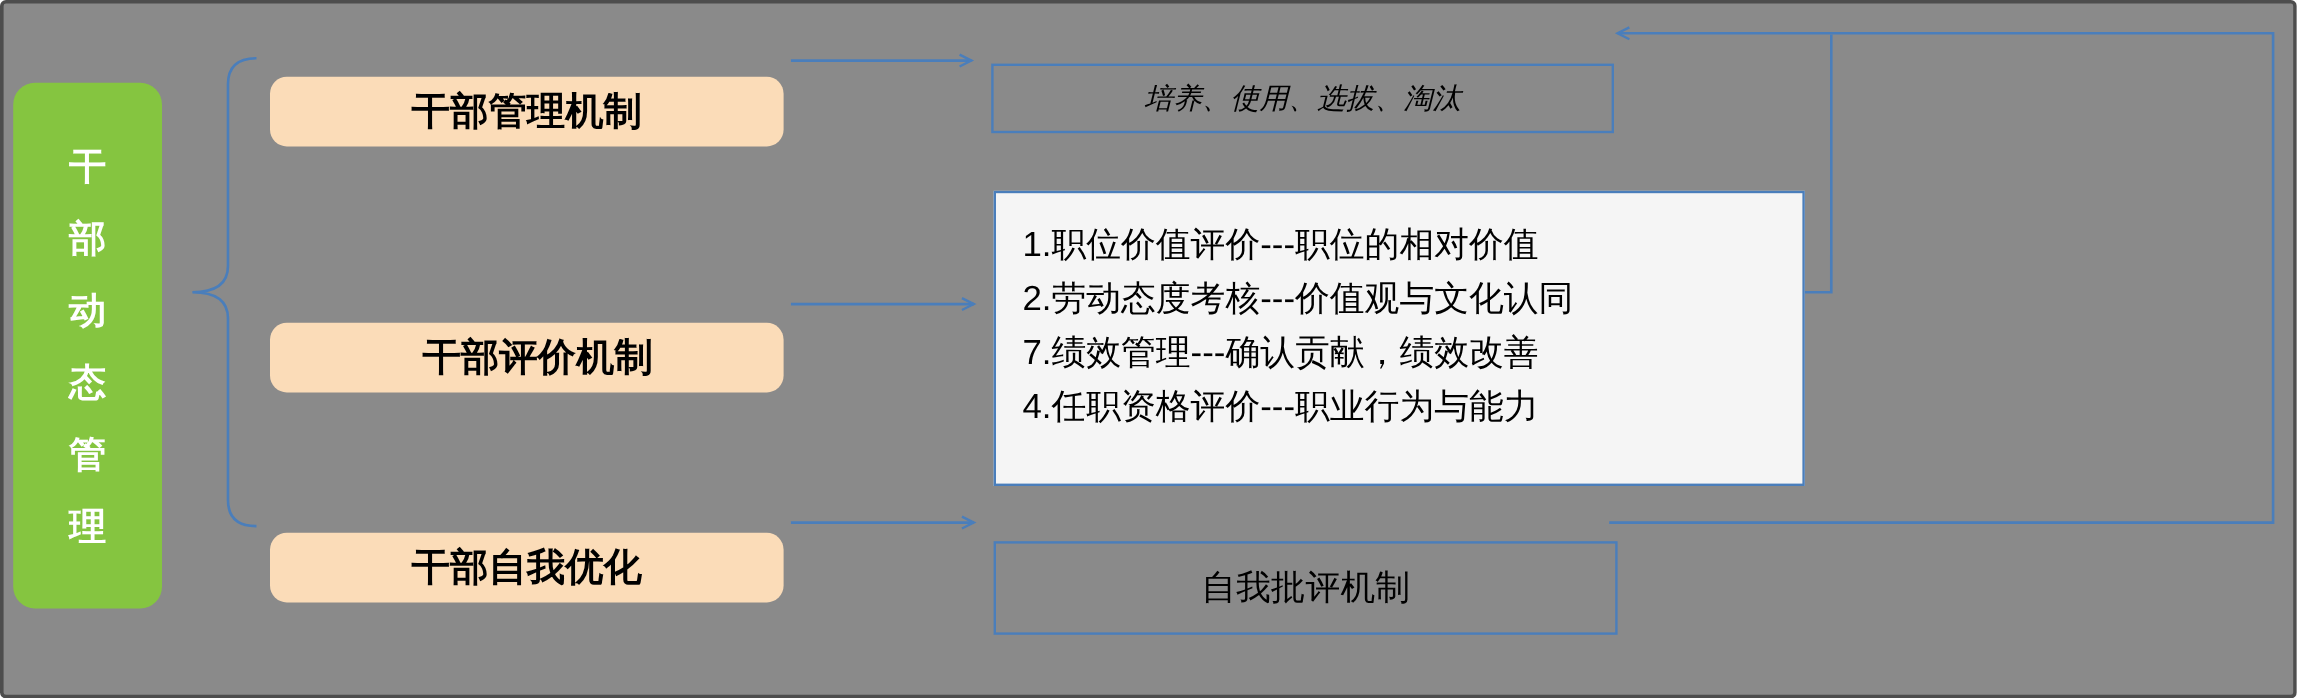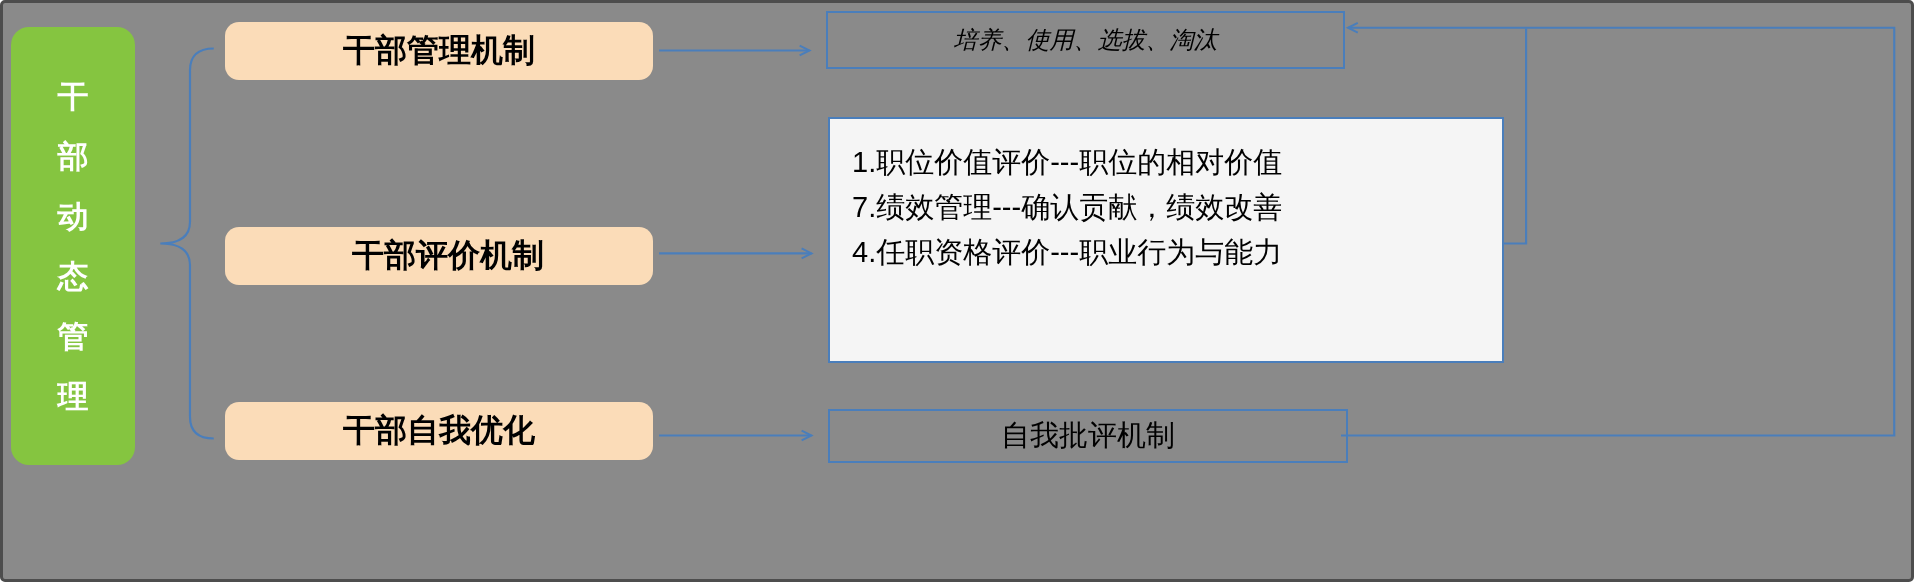--- a/index.html
+++ b/index.html
@@ -16,20 +16,21 @@
     border-radius:5px;
     overflow:hidden;
   }
   .svg-layer { position:absolute; left:0; top:0; width:100%; height:100%; }
   .svg-layer path { stroke:var(--connector,#4A7EBB); stroke-width:2.2; fill:none; }
 
   .node {
     position:absolute;
     display:flex; align-items:center; justify-content:center;
     text-align:center;
+    margin-top:42px;
   }
 
   
   .root {
     left:8px; top:24px; width:124px; height:438px;
     background:var(--root-fill,#85C540);
     border-radius:18px;
     flex-direction:column;
     gap:29px;
   }
@@ -67,21 +68,21 @@
     display:block;
     text-align:left;
     padding:21px 10px 0 22px;
   }
   .out-list .line {
     font-size:29px;
     line-height:45px;
     white-space:nowrap;
   }
   .out-bottom {
-    left:825px; top:406px; width:520px; height:54px;
+    left:825px; top:406px; width:520px; height:78px;
     font-size:29px;
   }
 </style>
 </head>
 <body>
 
 <div class="canvas">
 
   <svg class="svg-layer" viewBox="0 0 1914 582" xmlns="http://www.w3.org/2000/svg" aria-hidden="true">
     <defs>
@@ -110,19 +111,20 @@
   </div>
 
   <div class="node branch branch-1">干部管理机制</div>
   <div class="node branch branch-2">干部评价机制</div>
   <div class="node branch branch-3">干部自我优化</div>
 
   <div class="node outbox out-top">培养、使用、选拔、淘汰</div>
 
   <div class="node outbox out-list">
     <div class="line">1.职位价值评价---职位的相对价值</div>
+    <div class="line">2.劳动态度考核---价值观与文化认同</div>
     <div class="line">7.绩效管理---确认贡献，绩效改善</div>
     <div class="line">4.任职资格评价---职业行为与能力</div>
   </div>
 
   <div class="node outbox out-bottom">自我批评机制</div>
 
 </div>
 
 </body></html>

